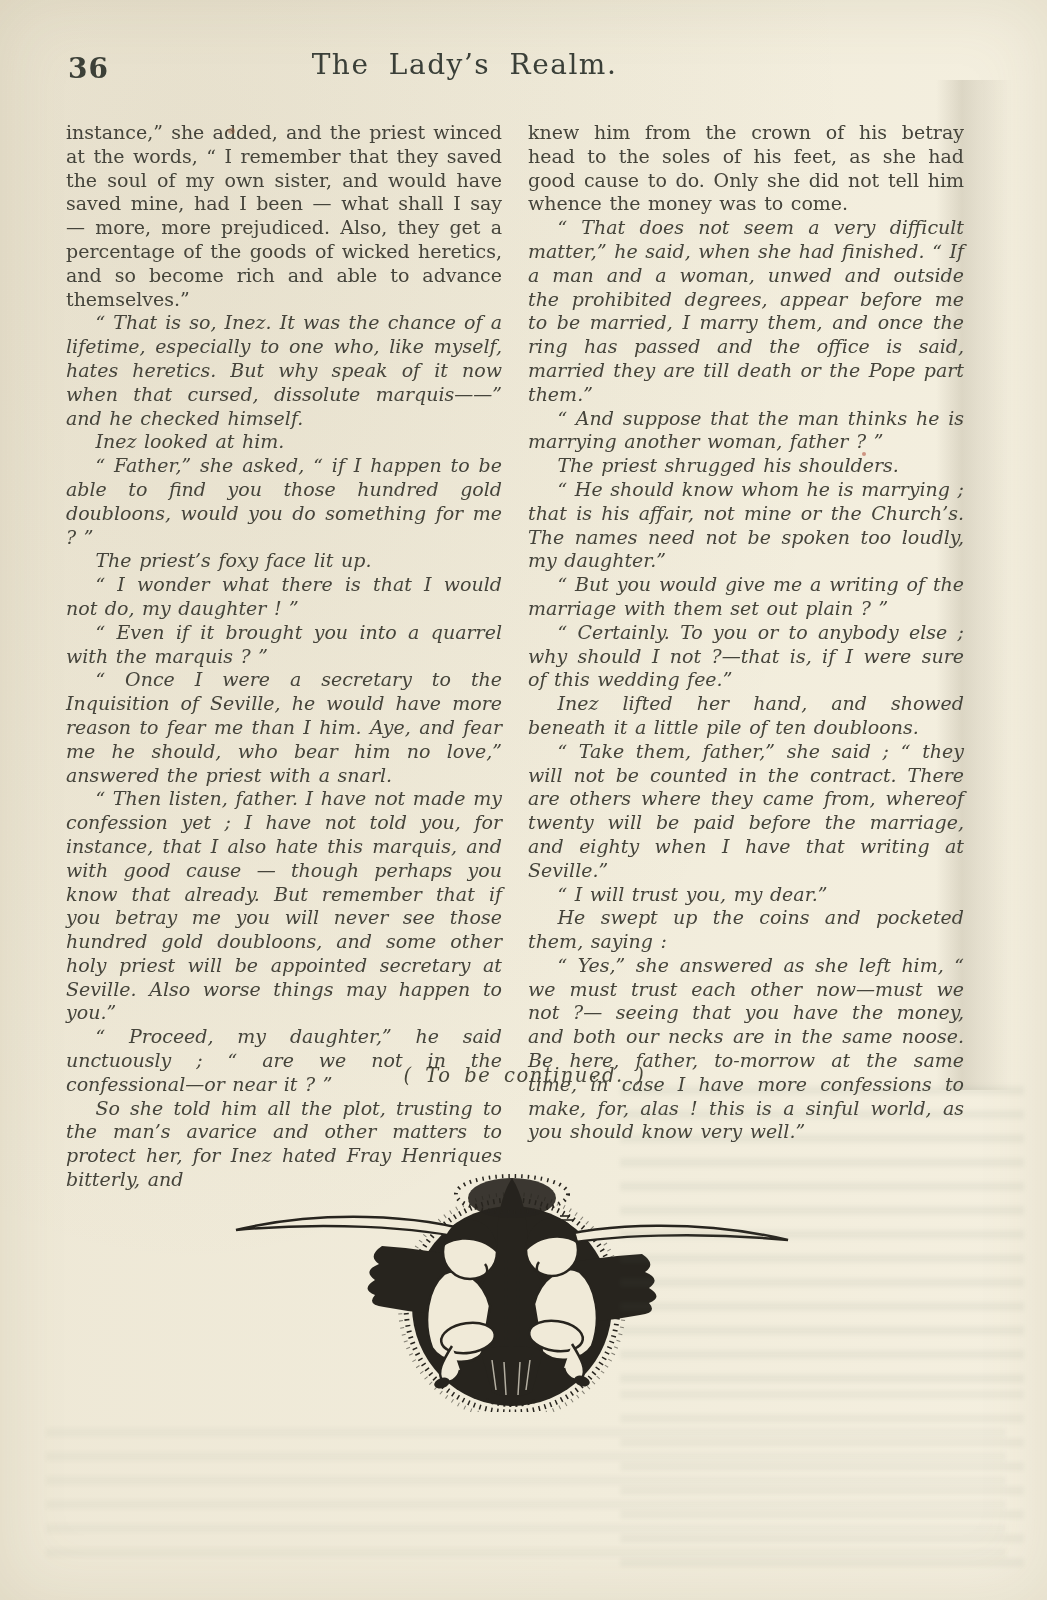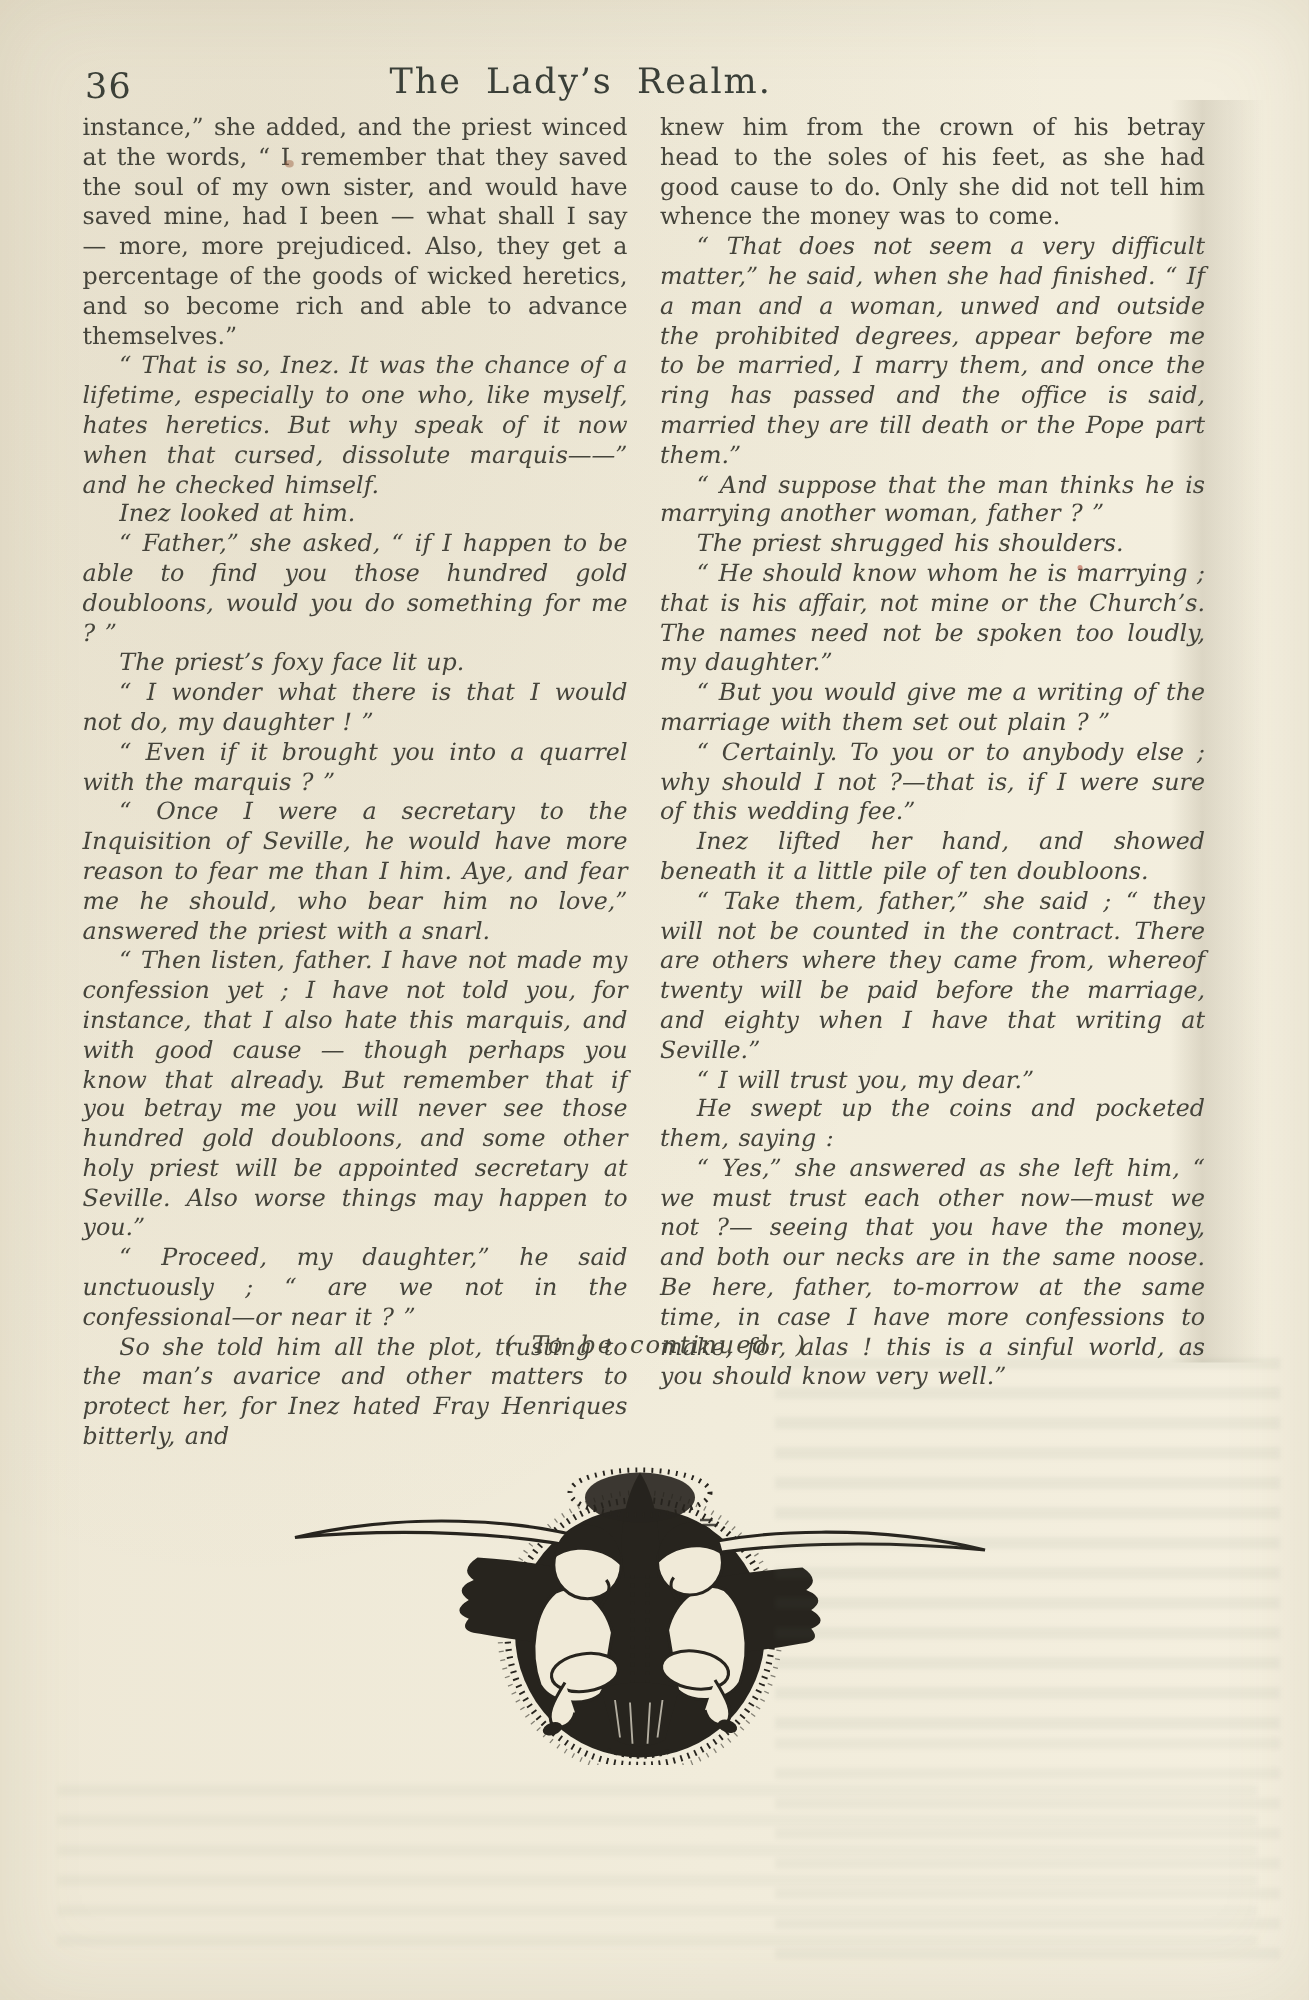--- a/index.html
+++ b/index.html
@@ -16,29 +16,29 @@
     font-family:"DejaVu Serif","Liberation Serif",serif;
     color:#45443b;
   }
   .gutter-shadow{
     position:absolute;left:936px;top:80px;width:76px;height:1010px;
     background:linear-gradient(90deg, rgba(0,0,0,0) 0%, rgba(96,86,60,0.16) 34%, rgba(96,86,60,0.11) 55%, rgba(0,0,0,0) 100%);
     pointer-events:none;
   }
   .page-number{
     position:absolute;left:68px;top:52px;
-    font-size:28px;color:#3c4038;letter-spacing:1px;
+    font-size:28px;color:#3c4038;letter-spacing:1px;font-weight:bold;
   }
   .page-title{
     position:absolute;left:0;top:48px;width:929px;
     text-align:center;font-size:28px;color:#3a3f38;
     letter-spacing:1.5px;word-spacing:9px;
   }
   .text-columns{
-    position:absolute;left:66px;top:91px;width:898px;
+    position:absolute;left:66px;top:121px;width:898px;
     display:flex;gap:26px;
   }
   .col{width:436px;}
   .para{
     margin:0;
     font-size:19px;line-height:23.8px;
     text-align:justify;
     word-spacing:1.5px;
     color:#45443b;
   }

